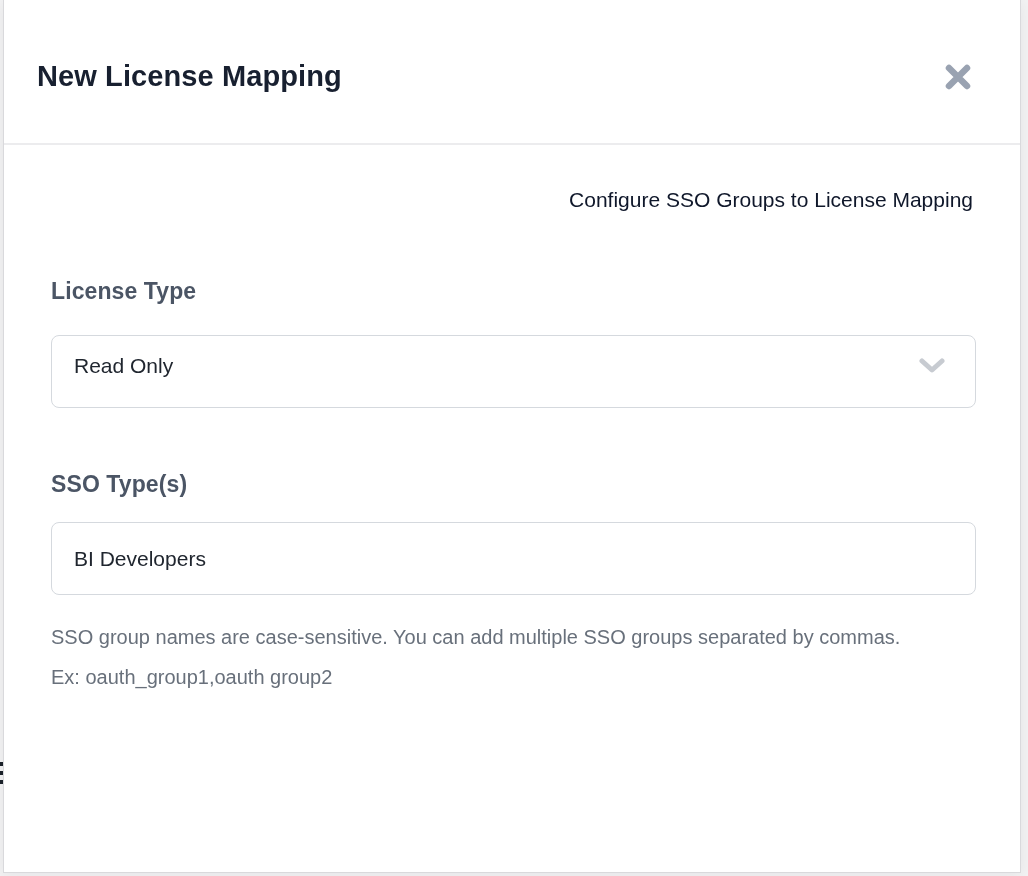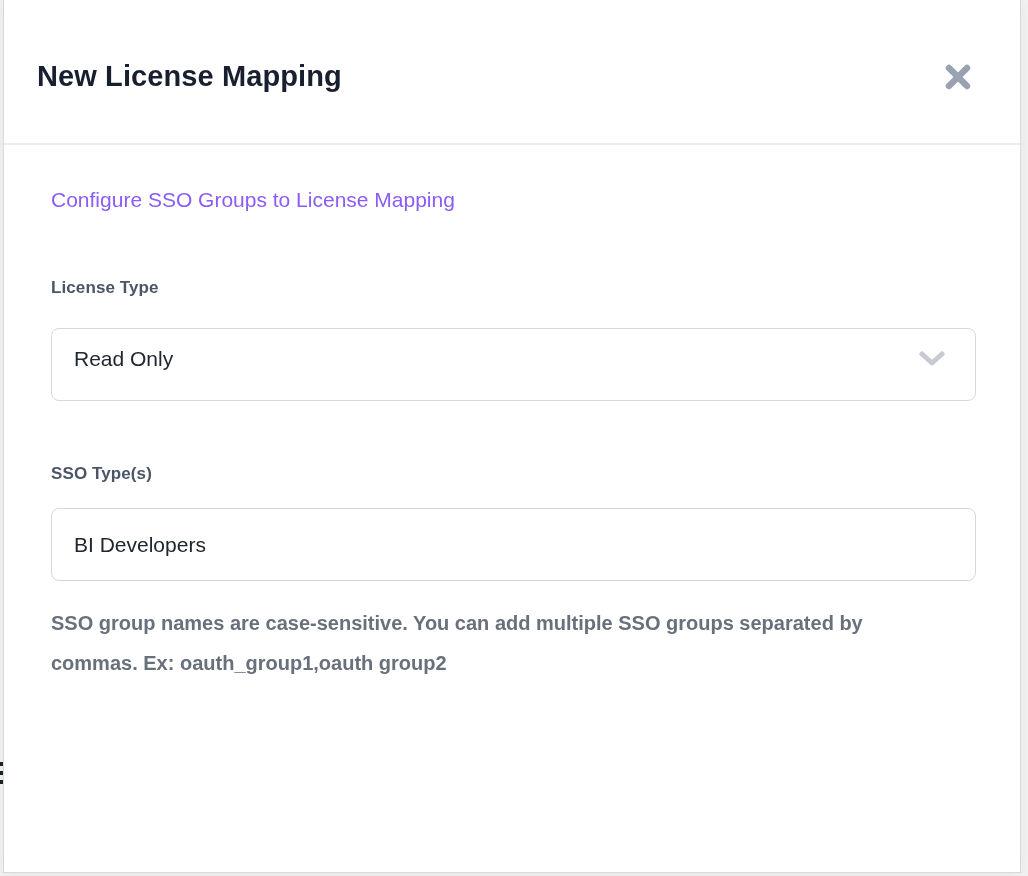--- a/index.html
+++ b/index.html
@@ -48,26 +48,27 @@
     display: flex; align-items: center; justify-content: center;
   }
   .close-btn svg { display: block; }
 
   .modal-body { padding: 0 47px 0 47px; }
 
   .form-heading {
     margin-top: 43px;
     font-size: 21px;
     font-weight: 400;
-    color: #8b5cf6;
+    color: #0f172a;
+    text-align: right;
   }
 
   .field-label {
     display: block;
-    font-size: 17px;
+    font-size: 23px;
     font-weight: 700;
     color: #4b5565;
     letter-spacing: 0.1px;
   }
   .label-license { margin-top: 66px; }
   .label-sso { margin-top: 63px; }
 
   .select-box {
     margin-top: 30px;
     width: 925px; height: 73px;
@@ -98,21 +99,20 @@
     color: #20262f;
     outline: none;
   }
 
   .help-text {
     margin-top: 22px;
     max-width: 880px;
     font-size: 20px;
     line-height: 40px;
     color: #68707b;
-    font-weight: bold;
   }
 </style>
 </head>
 <body>
 
 <div class="stage">
 
   <div class="edge-artifact">
     <div class="dash"></div>
     <div class="dash"></div>

